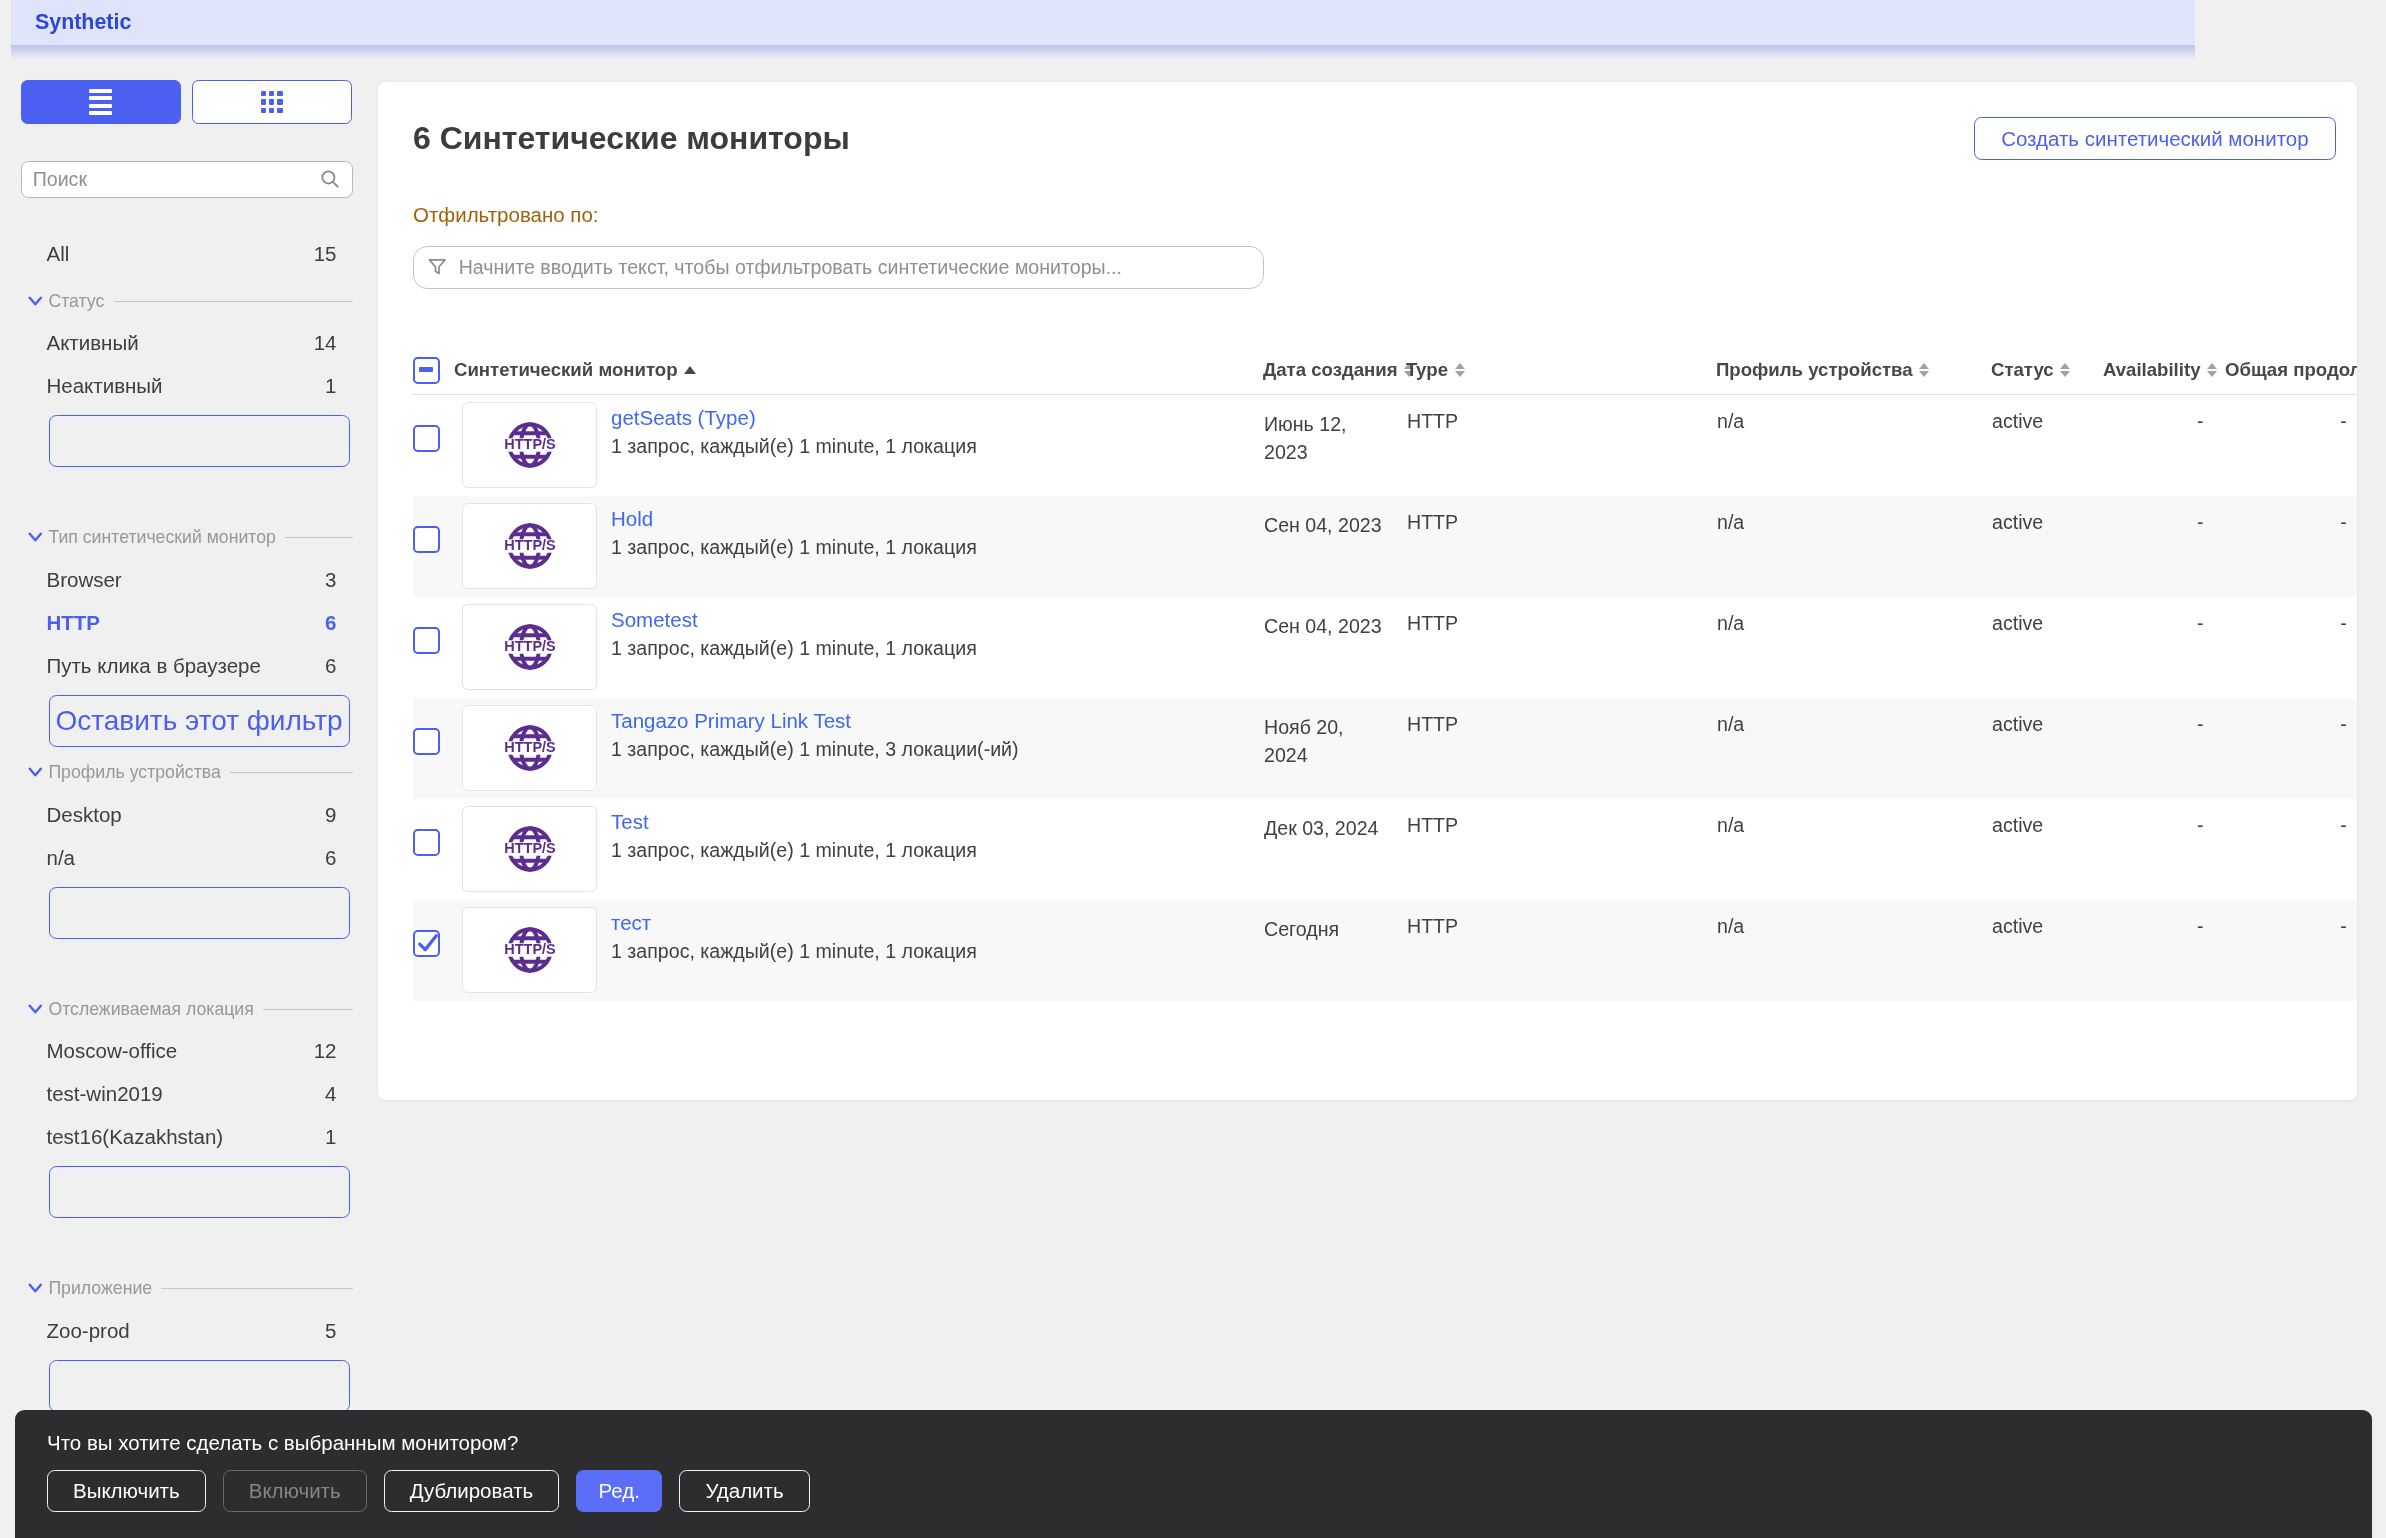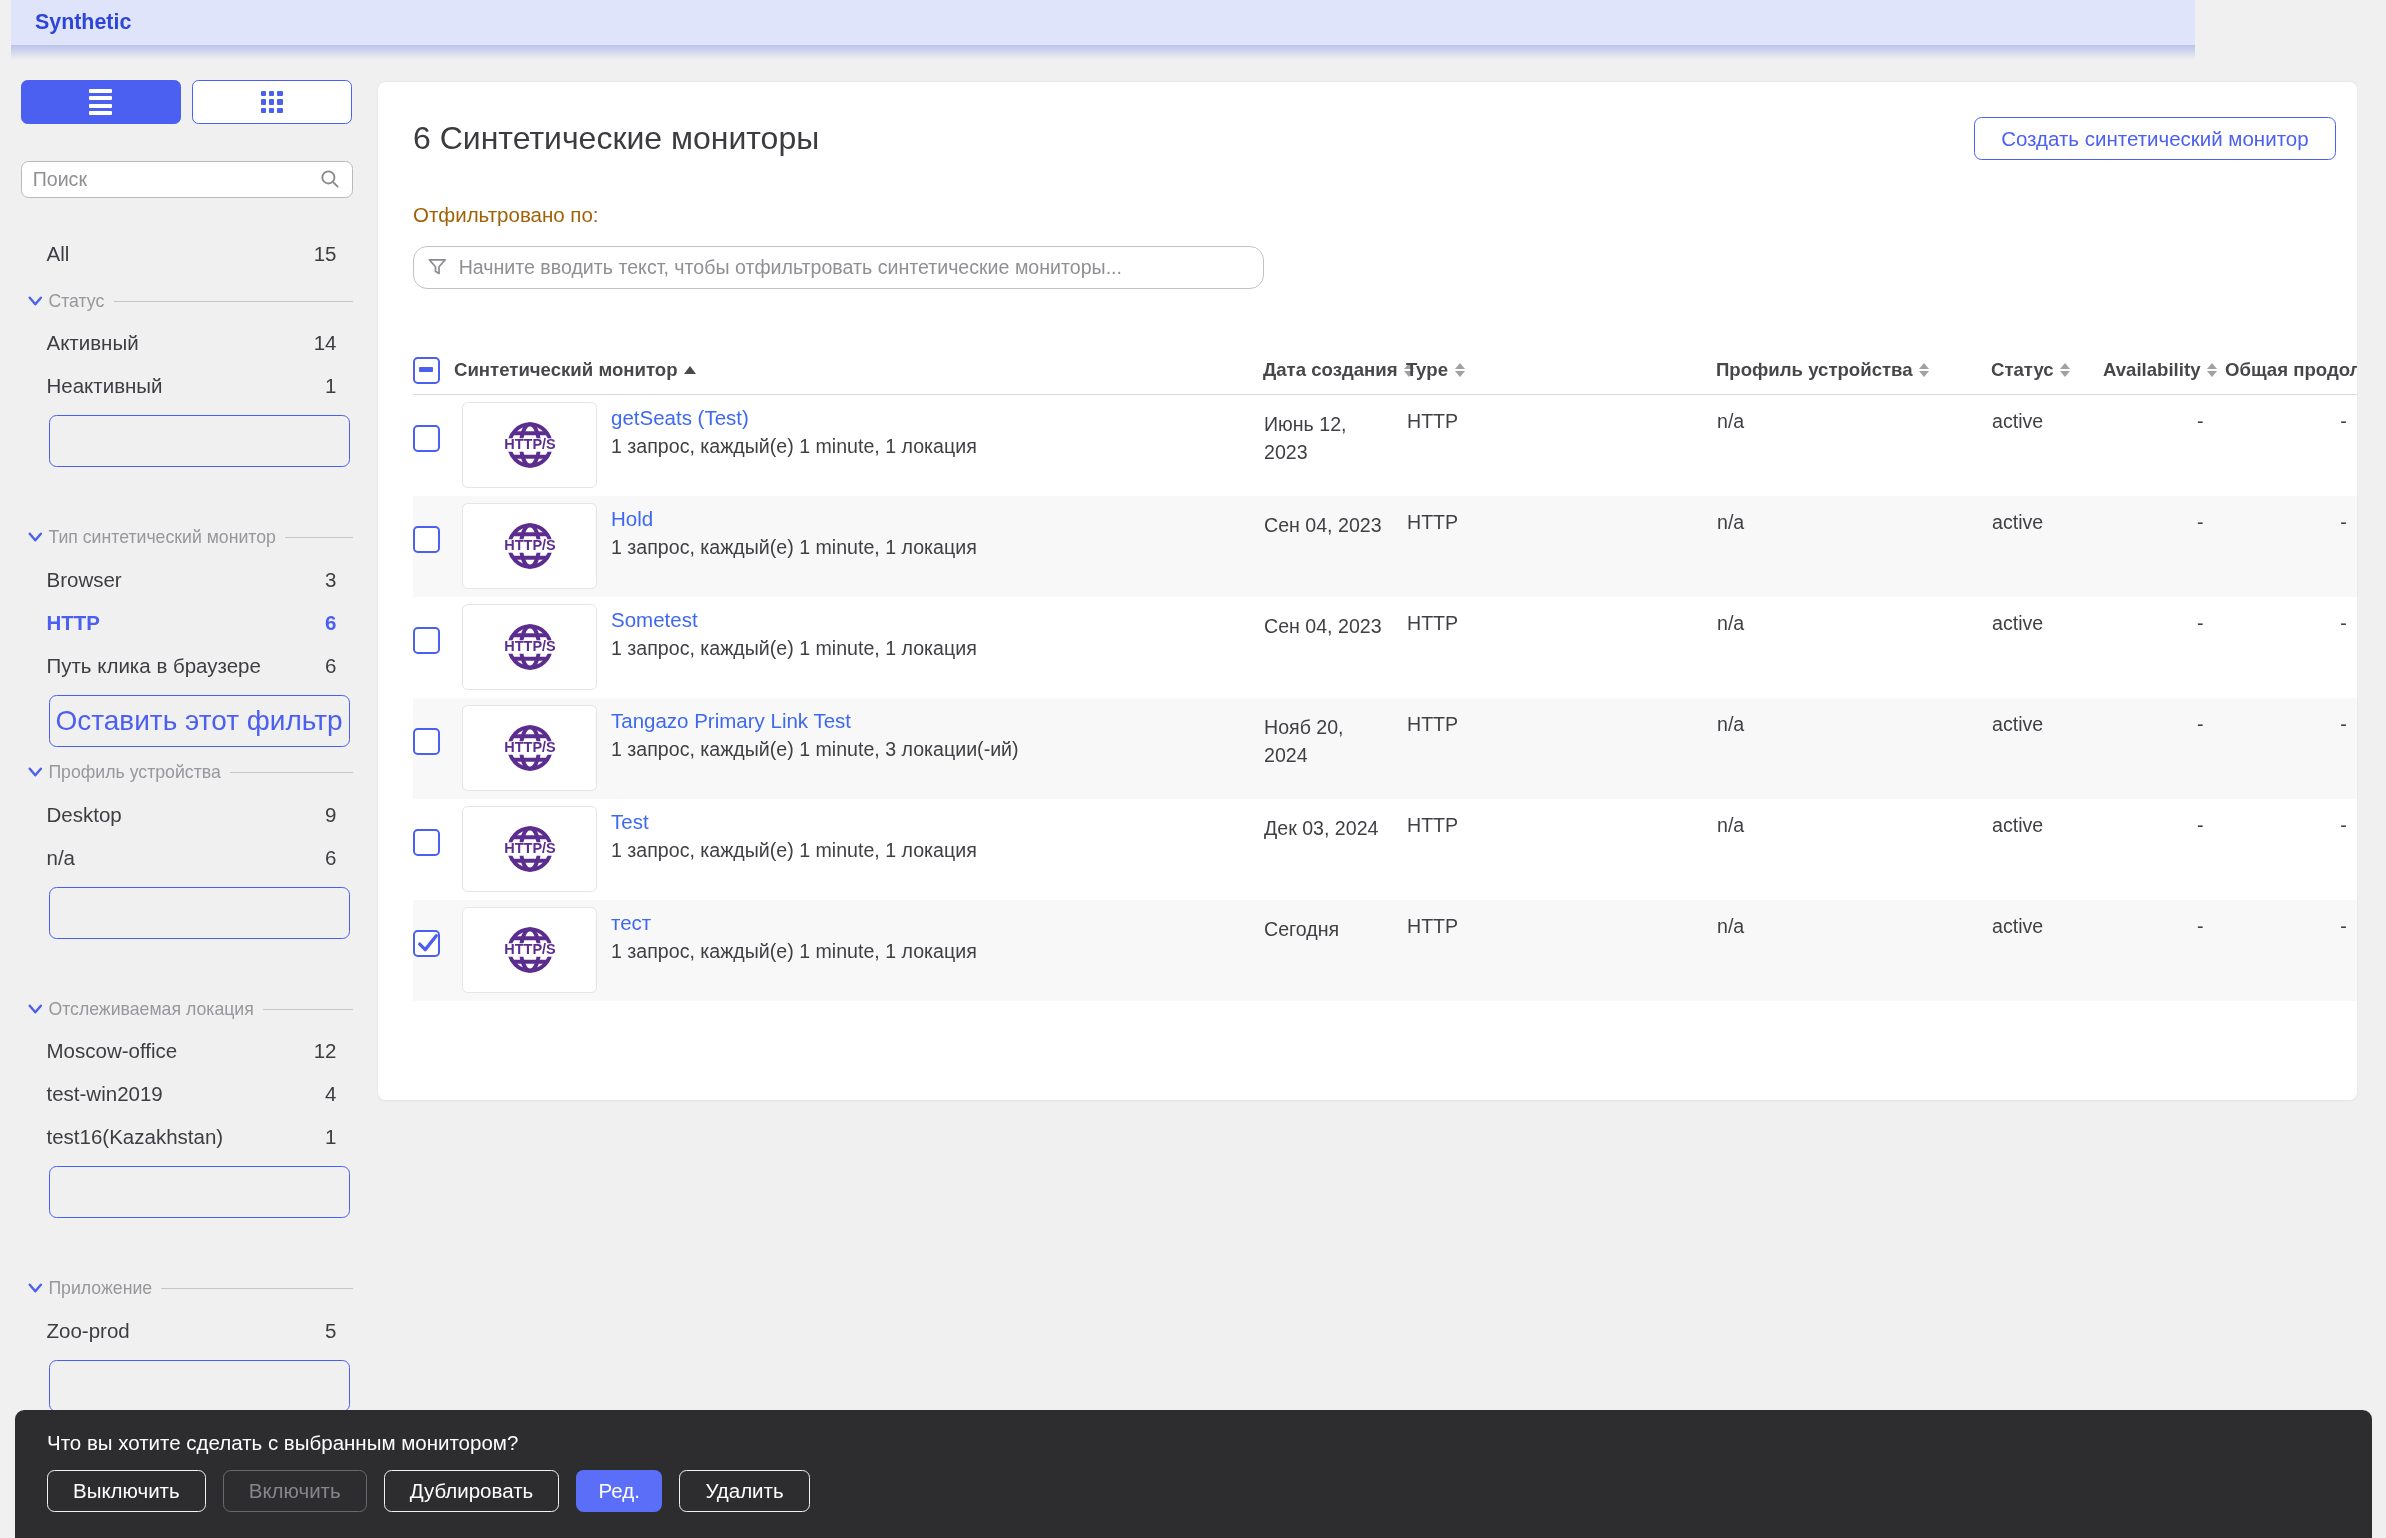--- a/index.html
+++ b/index.html
@@ -77,21 +77,21 @@
     color:var(--accent);font-size:28px;cursor:pointer;
     font-family:"Liberation Sans","DejaVu Sans",sans-serif;
   }
   
   .main-card{
     position:absolute;left:378px;top:82px;width:1979px;height:1018px;
     background:#fff;border-radius:7.5px;box-shadow:0 0.9px 2.8px rgba(0,0,0,.06);
     padding:0 0 0 35px;overflow:hidden;
   }
   .card-header{display:flex;align-items:center;margin-top:35px;padding-right:21.4px;}
-  .page-title{font-size:32px;font-weight:normal;color:#3c3c40;flex:1;}
+  .page-title{font-size:32px;font-weight:bold;color:#3c3c40;flex:1;}
   .create-btn{
     height:43px;padding:0 26px;background:#fff;border:1.9px solid var(--accent);
     border-radius:7.5px;color:var(--accent);font-size:20.5px;cursor:pointer;
     font-family:"Liberation Sans","DejaVu Sans",sans-serif;
   }
   .filtered-label{margin-top:43px;font-size:20.5px;color:#a16207;}
   .filter-input{
     margin-top:18.6px;width:851px;height:43px;border:1.9px solid #c3c3c7;border-radius:14px;
     display:flex;align-items:center;padding:0 13px;background:#fff;
   }
@@ -397,21 +397,21 @@
             <ellipse cx="50" cy="50" rx="16" ry="37"></ellipse>
             <line x1="20" y1="29" x2="80" y2="29"></line>
             <line x1="20" y1="71" x2="80" y2="71"></line>
           </g>
           <rect x="0" y="38" width="100" height="24" fill="#ffffff"></rect>
           <text x="50" y="58" text-anchor="middle" font-family="Liberation Sans, DejaVu Sans, sans-serif" font-size="25" font-weight="bold" fill="#5b2d8e" textLength="92" lengthAdjust="spacingAndGlyphs">HTTP/S</text>
         </svg>
       </div>
     </div>
     <div class="bc bc-name">
-      <a class="row-link">getSeats (Test)</a>
+      <a class="row-link">getSeats (Type)</a>
       <div class="row-sub">1 запрос, каждый(е) 1 minute, 1 локация</div>
     </div>
     <div class="bc bc-date">Июнь 12, 2023</div>
     <div class="bc bc-type">HTTP</div>
     <div class="bc bc-device">n/a</div>
     <div class="bc bc-status">active</div>
     <div class="bc bc-avail">-</div>
     <div class="bc bc-dur">-</div>
   </div>
         <div class="trow striped">

